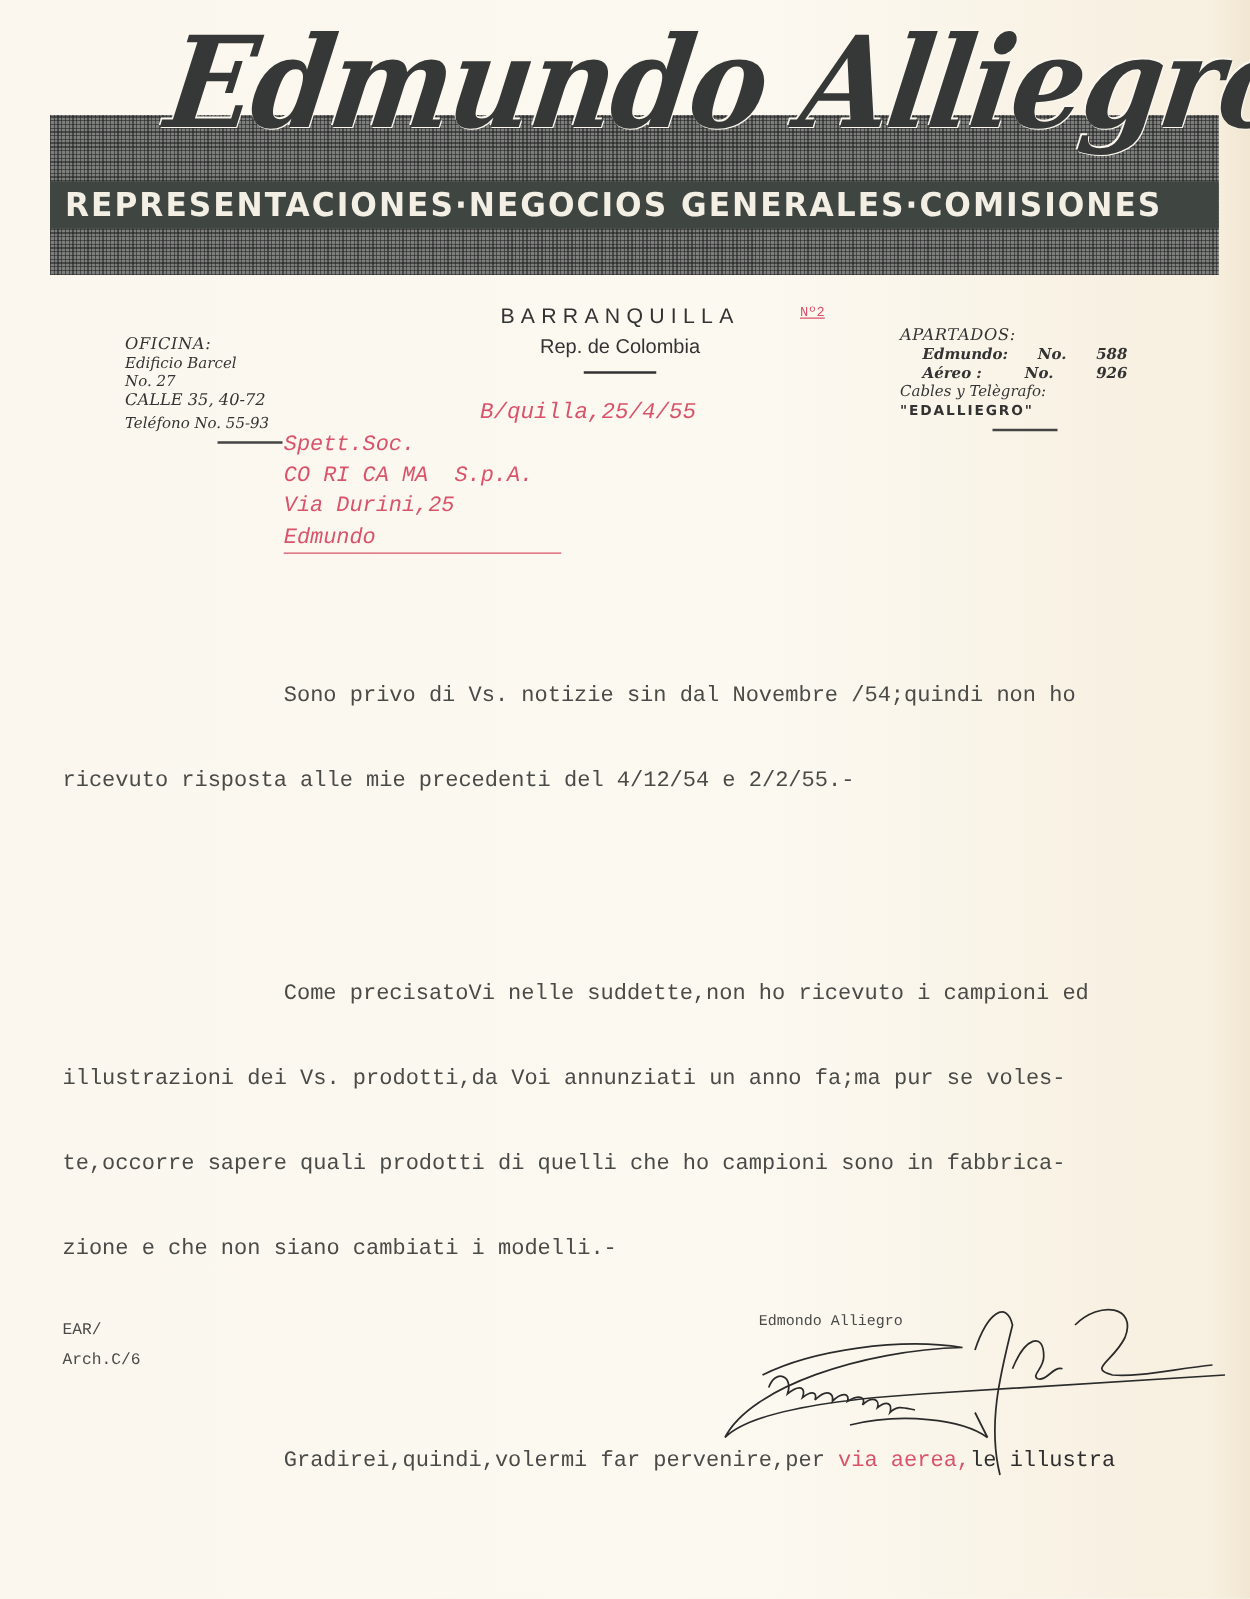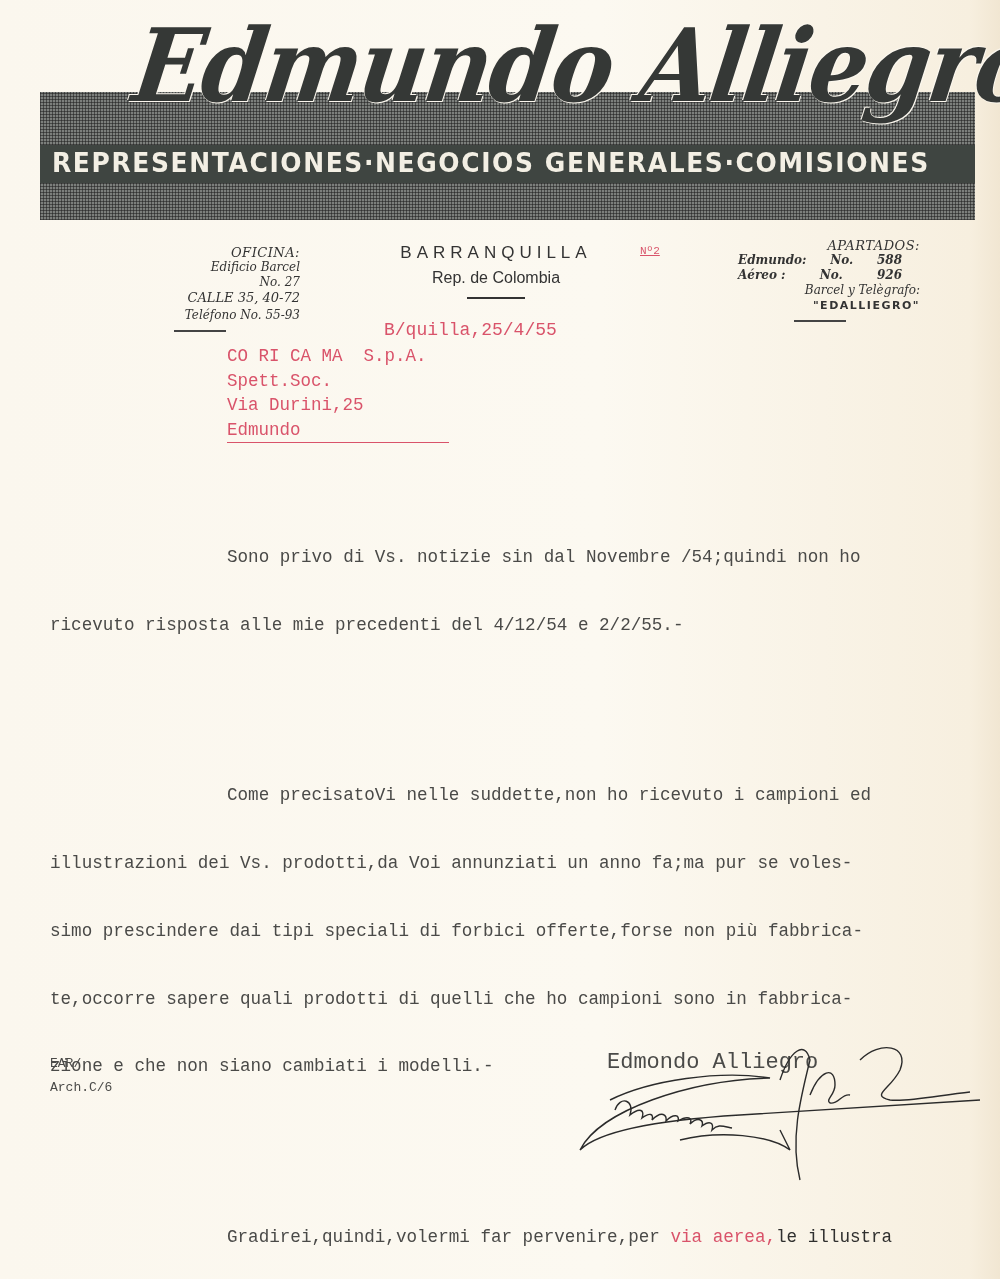--- a/index.html
+++ b/index.html
@@ -35,56 +35,56 @@
   .brand-name {
     position: absolute; left: 135px; top: 20px;
     font-family: "DejaVu Serif", serif; font-style: italic; font-weight: bold;
     font-size: 92px; color: #353836; letter-spacing: -2px;
     white-space: nowrap; line-height: 1;
     transform: skewX(-8deg) scaleY(1.1);
     text-shadow: 1px 1px 0 #fbf7ee, -1px -1px 0 #fbf7ee;
   }
   .office, .apartados {
     position: absolute; font-family: "DejaVu Serif", serif; font-style: italic;
-    color: #333; text-align: right; font-size: 12px; line-height: 15px;
+    color: #333; text-align: left; font-size: 12px; line-height: 15px; margin-top: 23px;
   }
   .office { left: 100px; top: 245px; width: 200px; }
   .office .head, .apartados .head { font-size: 13px; letter-spacing: 0.5px; }
   .office .rule, .apartados .rule {
     width: 52px; height: 2px; background: #444; margin: 7px auto 0;
   }
   .apartados { left: 720px; top: 238px; width: 200px; }
   .apartados .row { display: flex; justify-content: space-between; padding: 0 18px; font-weight: bold;}
   .apartados .cable { font-family: "DejaVu Sans", sans-serif; font-style: normal; font-weight: bold; letter-spacing: 1.5px; font-size: 11px; }
   .city {
     position: absolute; left: 376px; top: 243px; width: 240px; text-align: center;
     font-family: "Liberation Sans", sans-serif; color: #333;
   }
   .city .name { font-size: 17px; letter-spacing: 5px; }
   .city .country { font-size: 16px; margin-top: 6px; }
   .city .rule { width: 58px; height: 2px; background: #333; margin: 10px auto 0; }
   .doc-no {
     position: absolute; left: 640px; top: 245px; font-size: 11px; color: #d9536a;
     text-decoration: underline;
   }
-  .red { color: #d9536a; }
+  .red { color: #d9536a; font-style: italic; }
   .date { position: absolute; left: 384px; top: 320px; font-size: 18px; }
   .addressee { position: absolute; left: 227px; top: 344px; font-size: 17.5px; line-height: 24.5px; }
   .addressee .last { display: inline-block; width: 222px; border-bottom: 1.5px solid #d9536a; }
   .body-text {
     position: absolute; left: 50px; top: 456px; width: 950px;
     font-size: 17.6px; line-height: 22.6px; color: #4a4a48; white-space: pre;
   }
   .para { margin-bottom: 12px; }
   .line { display: block; height: 22.6px; }
   .indent { padding-left: 177px; }
   .hl { color: #d9536a; }
   .strong { color: #2f2f2e; }
   .footer-ref { position: absolute; left: 50px; top: 1052px; font-size: 13px; line-height: 24px; }
-  .signer { position: absolute; left: 607px; top: 1050px; font-size: 22px; }
+  .signer { position: absolute; left: 607px; top: 1050px; font-size: 12px; }
   .signature { position: absolute; left: 540px; top: 1040px; width: 450px; height: 150px; }
 </style>
 </head>
 <body>
 
 <div class="paper"></div>
 
 <div class="band"></div>
 <div class="band-strip"></div>
 <div class="tagline">REPRESENTACIONES·NEGOCIOS GENERALES·COMISIONES</div>
@@ -112,43 +112,42 @@
   <div class="row">
     <span>Edmundo:</span>
     <span>No.</span>
     <span>588</span>
   </div>
   <div class="row">
     <span>Aéreo  :</span>
     <span>No.</span>
     <span>926</span>
   </div>
-  <div>Barcel y Telègrafo:</div>
+  <div>Cables y Telègrafo:</div>
   <div class="cable">"EDALLIEGRO"</div>
   <div class="rule"></div>
 </div>
 
 <div class="date red">B/quilla,25/4/55</div>
 
 <div class="addressee red">
+  <div>Spett.Soc.</div>
   <div style="white-space:pre;">CO RI CA MA  S.p.A.</div>
-  <div>Spett.Soc.</div>
   <div>Via Durini,25</div>
   <div><span class="last">Edmundo</span></div>
 </div>
 
 <div class="body-text">
   <div class="para">
     <span class="line indent">Sono privo di Vs. notizie sin dal Novembre /54;quindi non ho</span>
     <span class="line">ricevuto risposta alle mie precedenti del 4/12/54 e 2/2/55.-</span>
   </div>
   <div class="para">
     <span class="line indent">Come precisatoVi nelle suddette,non ho ricevuto i campioni ed</span>
     <span class="line">illustrazioni dei Vs. prodotti,da Voi annunziati un anno fa;ma pur se voles-</span>
-    <span class="line">simo prescindere dai tipi speciali di forbici offerte,forse non più fabbrica-</span>
     <span class="line">te,occorre sapere quali prodotti di quelli che ho campioni sono in fabbrica-</span>
     <span class="line">zione e che non siano cambiati i modelli.-</span>
   </div>
   <div class="para">
     <span class="line indent"><span>Gradirei,quindi,volermi far pervenire,per </span><span class="hl">via aerea,</span><span class="strong">le illustra</span></span>
     
     
     
     
   </div>

